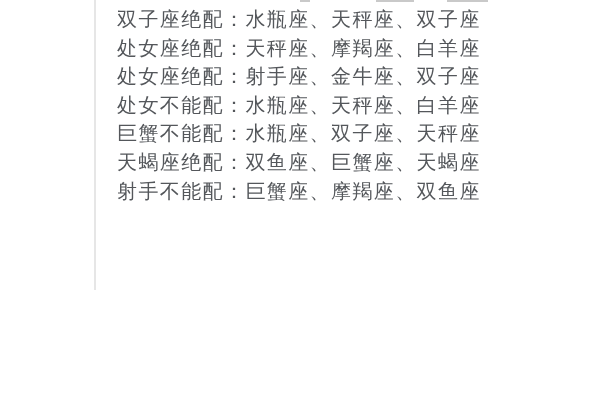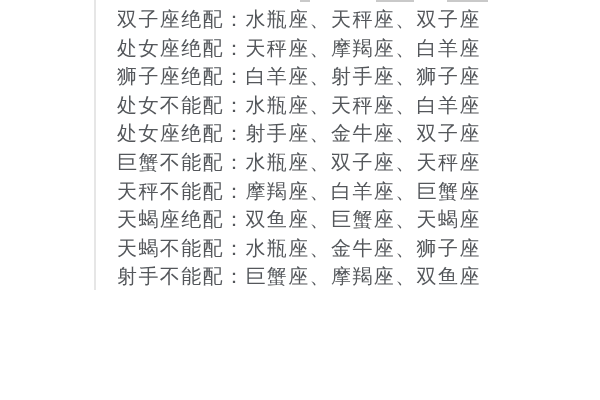--- a/index.html
+++ b/index.html
@@ -48,22 +48,19 @@
 <div class="stage">
   <div class="left-rule"></div>
 
   <div class="frag" id="frag-1"></div>
   <div class="frag" id="frag-2"></div>
   <div class="frag" id="frag-3"></div>
 
   <div class="list">
     <div class="row"><span>双子座绝配</span><span>：</span><span>水瓶座、天秤座、双子座</span></div>
     <div class="row"><span>处女座绝配</span><span>：</span><span>天秤座、摩羯座、白羊座</span></div>
-    <div class="row"><span>狮子座绝配</span><span>：</span><span>白羊座、射手座、狮子座</span></div>
+    <div class="row"><span>处女座绝配</span><span>：</span><span>射手座、金牛座、双子座</span></div>
     <div class="row"><span>处女不能配</span><span>：</span><span>水瓶座、天秤座、白羊座</span></div>
-    <div class="row"><span>处女座绝配</span><span>：</span><span>射手座、金牛座、双子座</span></div>
     <div class="row"><span>巨蟹不能配</span><span>：</span><span>水瓶座、双子座、天秤座</span></div>
-    <div class="row"><span>天秤不能配</span><span>：</span><span>摩羯座、白羊座、巨蟹座</span></div>
     <div class="row"><span>天蝎座绝配</span><span>：</span><span>双鱼座、巨蟹座、天蝎座</span></div>
-    <div class="row"><span>天蝎不能配</span><span>：</span><span>水瓶座、金牛座、狮子座</span></div>
     <div class="row"><span>射手不能配</span><span>：</span><span>巨蟹座、摩羯座、双鱼座</span></div>
   </div>
 </div>
 
 </body></html>

